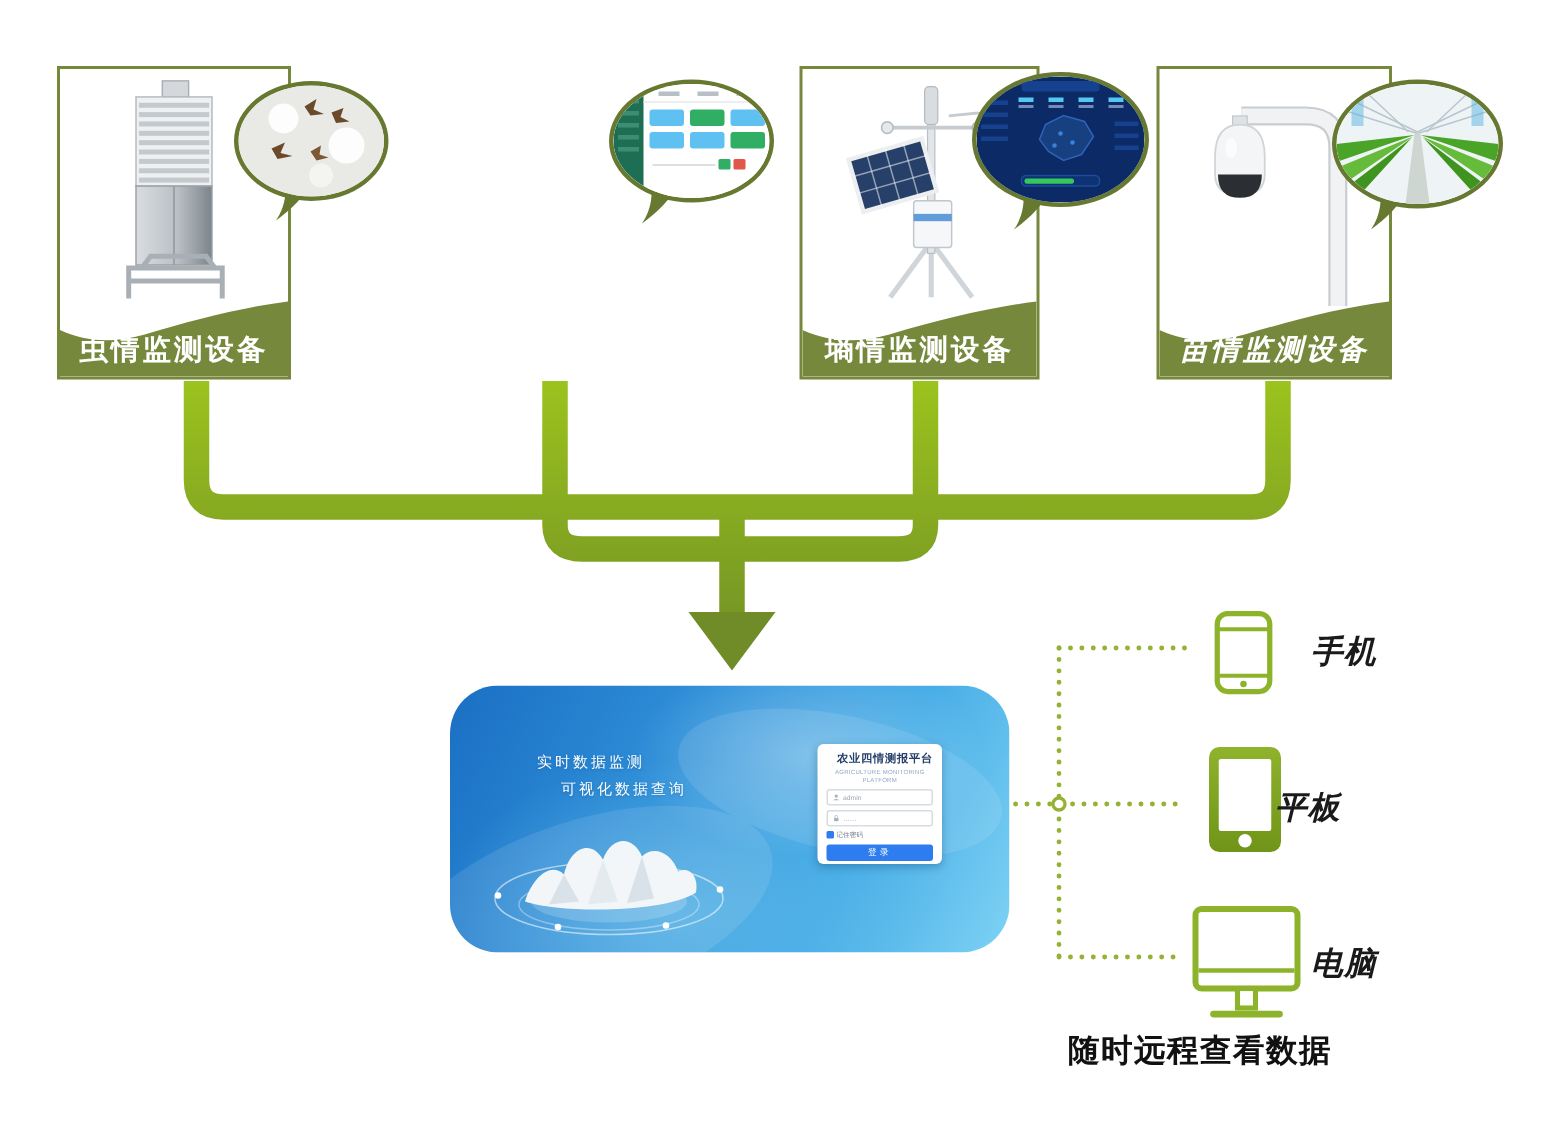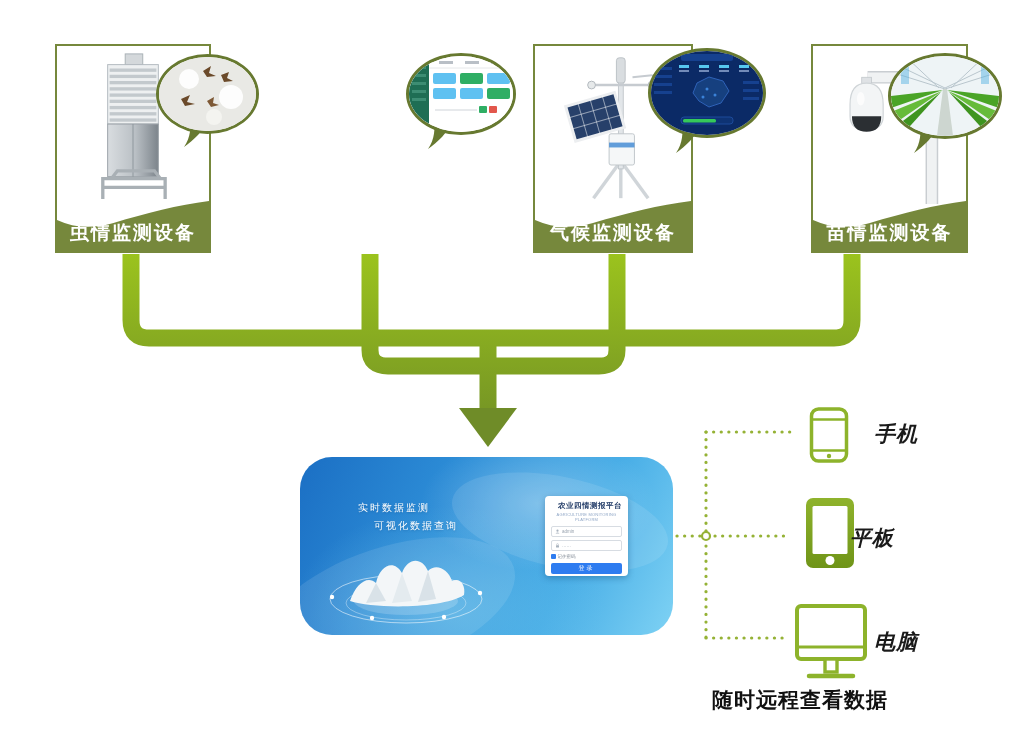--- a/index.html
+++ b/index.html
@@ -62,21 +62,21 @@
     <g stroke="url(#gline)" stroke-width="17" fill="none">
       <path d="M131,254 V320 Q131,338 149,338 H488"></path>
       <path d="M852,254 V320 Q852,338 834,338 H488"></path>
       <path d="M370,254 V350 Q370,366 388,366 H486"></path>
       <path d="M617,254 V350 Q617,366 599,366 H490"></path>
       <path d="M488,338 V412"></path>
     </g>
     <polygon points="459,408 517,408 488,447" fill="#6f8c28"></polygon>
   </svg>
 
-  <div class="panel" style="left:38px;width:156px;margin-left:17px;">
+  <div class="panel" style="left:38px;width:156px;">
     <svg class="device-art" viewBox="0 0 156 160">
       <rect x="70" y="6" width="18" height="11" fill="#d4d8db" stroke="#aab1b6"></rect>
       <rect x="52" y="17" width="52" height="61" fill="#eef0f1" stroke="#b3bac0"></rect>
       <g fill="#c3c9cd">
         <rect x="54" y="21" width="48" height="3.4"></rect>
           <rect x="54" y="27.4" width="48" height="3.4"></rect>
         <rect x="54" y="33.8" width="48" height="3.4"></rect>
           <rect x="54" y="40.2" width="48" height="3.4"></rect>
         <rect x="54" y="46.6" width="48" height="3.4"></rect>
           <rect x="54" y="53" width="48" height="3.4"></rect>
@@ -132,25 +132,25 @@
             <line x1="36" y1="76" x2="88" y2="76"></line>
         </g>
       </g>
       <rect x="76" y="88" width="26" height="32" rx="2" fill="#f5f7f8" stroke="#c0c6cb"></rect>
       <rect x="76" y="97" width="26" height="5" fill="#2f7fd0" opacity=".75"></rect>
     </svg>
     <div class="wave-label">
       <svg viewBox="0 0 156 55" preserveAspectRatio="none">
           <path d="M0,24 C18,32 36,33 58,27 C92,17 124,9 156,5 L156,55 L0,55 Z" fill="#76883c"></path>
         </svg>
-      <span class="lbl">气候监测设备</span>
-    </div>
-  </div>
-
-  <div class="panel" style="left:811px;width:157px;">
+      <span class="lbl">墒情监测设备</span>
+    </div>
+  </div>
+
+  <div class="panel" style="left:771px;width:157px;font-style:italic;">
     <svg class="device-art" viewBox="0 0 157 160">
       <path d="M122,160 V52 Q122,30 100,30 L56,30" stroke="#c9cdd1" stroke-width="13" fill="none"></path>
       <path d="M122,160 V52 Q122,30 100,30 L56,30" stroke="#f0f2f3" stroke-width="10" fill="none"></path>
       <rect x="50" y="30" width="10" height="9" fill="#dfe2e5" stroke="#c2c7cb" stroke-width=".8"></rect>
       <path d="M38,58 Q38,36 55,36 Q72,36 72,58 L72,70 Q72,84 55,84 Q38,84 38,70 Z" fill="#f3f5f6" stroke="#cfd4d7" stroke-width="1.2"></path>
       <path d="M40,70 Q40,86 55,86 Q70,86 70,70 Z" fill="#2b2f33"></path>
       <ellipse cx="49" cy="52" rx="4" ry="7" fill="#ffffff" opacity=".7"></ellipse>
     </svg>
     <div class="wave-label">
       <svg viewBox="0 0 156 55" preserveAspectRatio="none">

